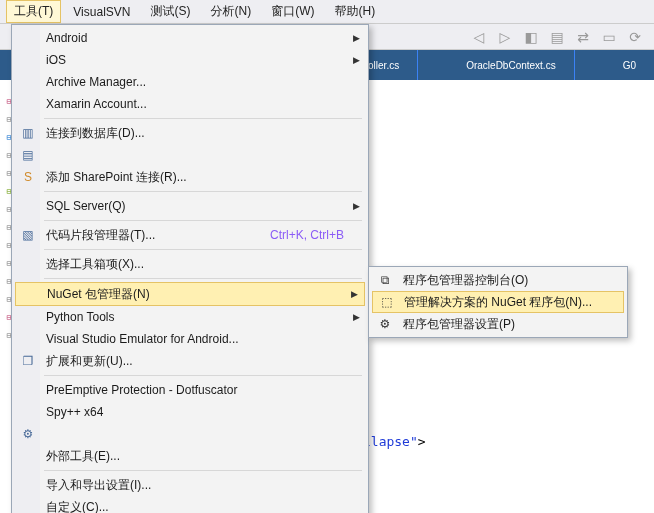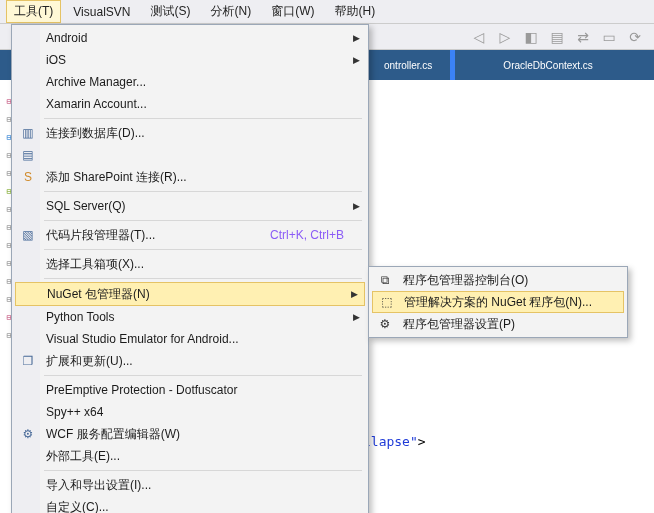--- a/index.html
+++ b/index.html
@@ -57,21 +57,21 @@
     overflow: hidden;
   }
   .tab {
     padding: 6px 18px 6px 14px;
     display: flex;
     align-items: center;
     white-space: nowrap;
     font-size: 10px;
   }
   .tab + .tab {
-    border-left: 5px solid #3b82f6;
+    border-left: 1px solid #3b82f6;
     padding-left: 48px;
   }
   .editor {
     position: relative;
     background: #fff;
     height: calc(100% - 80px);
     font-family: Consolas, monospace;
     font-size: 13px;
     padding: 12px 0 0 6px;
     overflow: hidden;
@@ -197,20 +197,21 @@
   <span class="toolbar-icon">▤</span>
   <span class="toolbar-icon">⇄</span>
   <span class="toolbar-icon">▭</span>
   <span class="toolbar-icon">⟳</span>
 </div>
 
 <div class="tab-strip">
   <div style="width:370px"></div>
   <div class="tab">ontroller.cs</div>
   <div class="tab">OracleDbContext.cs</div>
+  <div class="tab">G0</div>
 </div>
 
 <div class="editor">
   <div class="gutter">
     <div class="gutter-dot" style="color:#b36;">⊟</div>
     <div class="gutter-dot">⊟</div>
     <div class="gutter-dot" style="color:#06c;">⊟</div>
     <div class="gutter-dot">⊟</div>
     <div class="gutter-dot">⊟</div>
     <div class="gutter-dot" style="color:#690;">⊟</div>
@@ -298,21 +299,20 @@
   </div>
   <div class="sep"></div>
   <div class="menu-item">
     <span>PreEmptive Protection - Dotfuscator</span>
   </div>
   <div class="menu-item">
     <span>Spy++ x64</span>
   </div>
   <div class="menu-item">
     <span class="ico">⚙</span>
-    <span>WCF 服务配置编辑器(W)</span>
   </div>
   <div class="menu-item">
     <span>外部工具(E)...</span>
   </div>
   <div class="sep"></div>
   <div class="menu-item">
     <span>导入和导出设置(I)...</span>
   </div>
   <div class="menu-item">
     <span>自定义(C)...</span>

